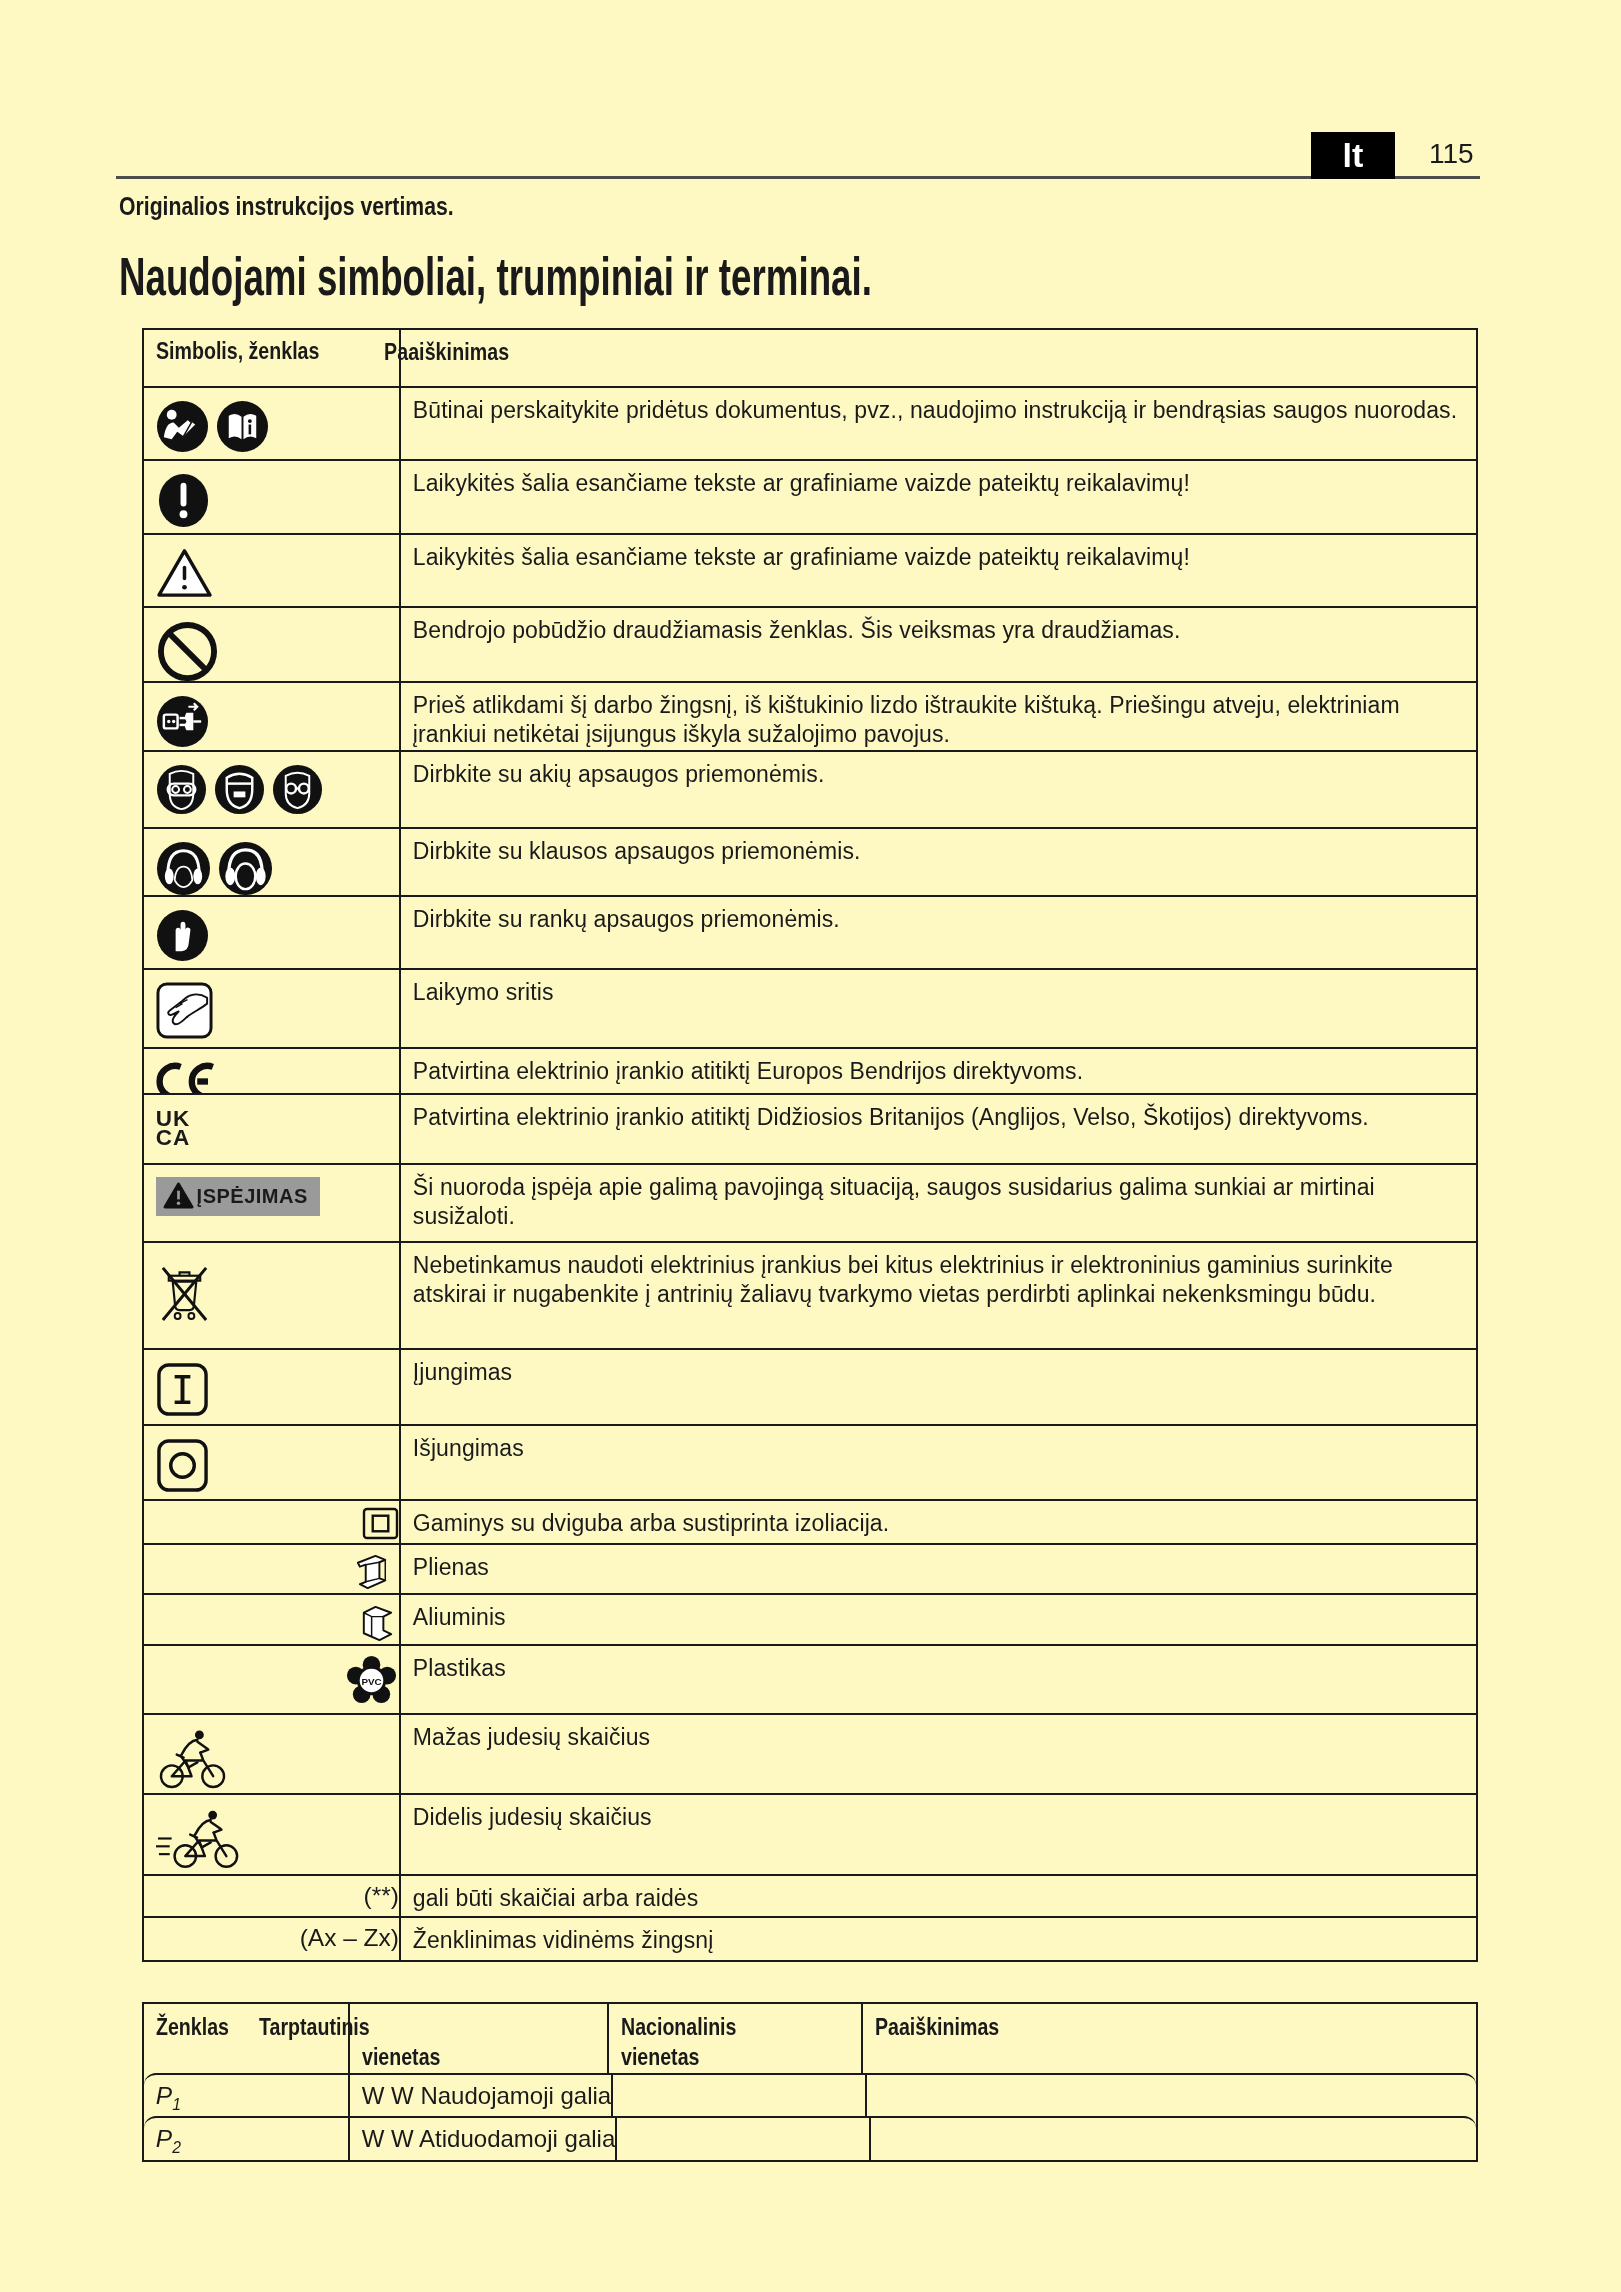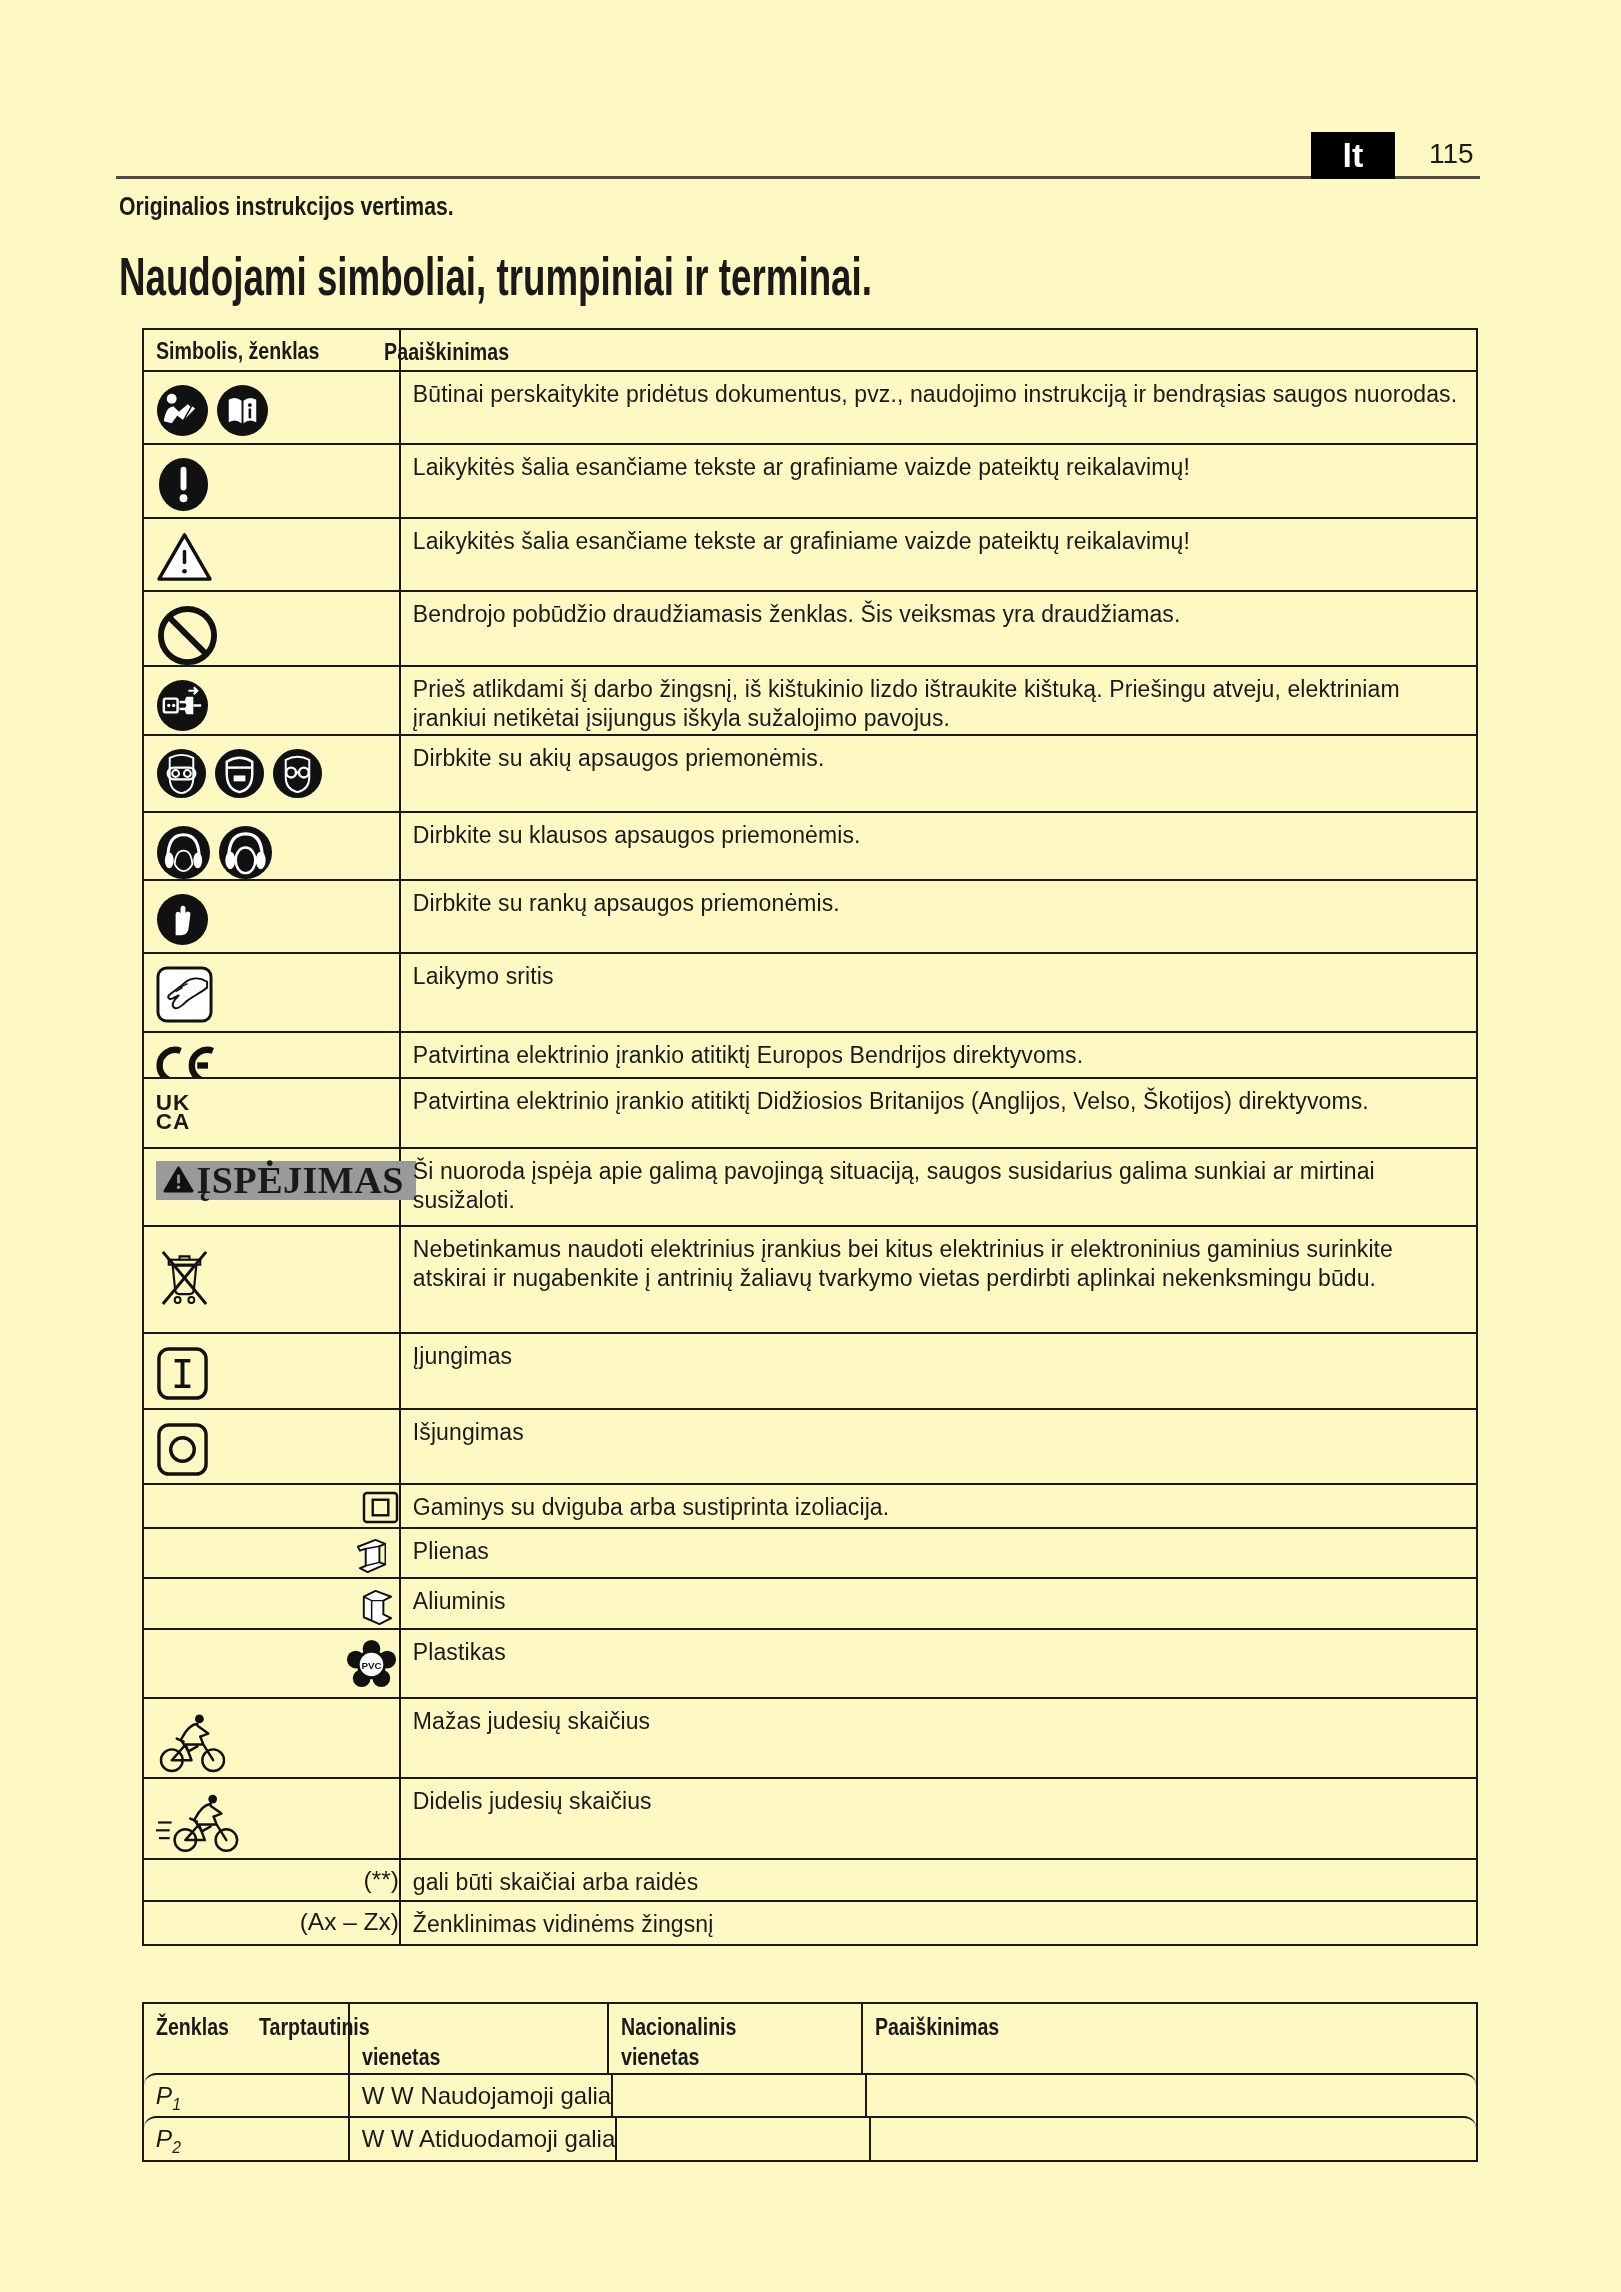--- a/index.html
+++ b/index.html
@@ -14,33 +14,33 @@
 
   .cond  { display:inline-block; transform:scaleX(.8);  transform-origin:0 50%; white-space:nowrap; }
   .condT { display:inline-block; transform:scaleX(.68); transform-origin:0 50%; white-space:nowrap; }
 
   .subtitle { position:absolute; left:119px; top:191px; font-size:26.5px; font-weight:bold; }
   .title    { position:absolute; left:119px; top:245px; font-size:54px; font-weight:bold; margin:0; }
 
   
   .t1 { position:absolute; left:142px; top:328px; width:1336px; box-sizing:border-box;
         border:2.9px solid #1a1a1a; }
-  .t1 .thead { display:flex; height:40px; box-sizing:border-box; overflow:visible; }
+  .t1 .thead { display:flex; height:56px; box-sizing:border-box; overflow:visible; }
   .t1 .trow  { display:flex; border-top:2px solid #1a1a1a; box-sizing:border-box; overflow:hidden; }
   .c1 { flex:0 0 257px; width:257px; border-right:2px solid #1a1a1a; box-sizing:border-box;
         padding:11.8px 0 0 11.8px; display:flex; gap:6.9px; align-items:flex-start; overflow:visible; }
   .c2 { flex:1; padding:7.8px 17.6px 0 11.8px; font-size:23px; line-height:29px; letter-spacing:0.1px; }
   .thead .c1 { font-weight:bold; font-size:24.5px; padding-top:6.9px; }
   .thead .c2 { font-weight:bold; font-size:24.5px; padding-top:6.9px; }
   .paa { margin-left:-29px; }
   .symtxt { font-size:24.5px; padding-top:0; white-space:nowrap; }
   .c1.small { padding-top:5.9px;justify-content:flex-end; }
   .warnlabel { background:#9a9a9a; height:39px; margin-top:6.9px; display:flex; align-items:center;
                padding:0 11.8px 0 6.9px; gap:2.9px; }
-  .warnlabel span { font-size:38px; font-weight:bold; letter-spacing:0.5px;font-family:Liberation Serif, serif; }
+  .warnlabel span { font-size:20px; font-weight:bold; letter-spacing:0.5px; }
   .ukca { font-weight:bold; font-size:22.5px; line-height:19.6px; letter-spacing:1px; padding-top:2px; }
   svg { display:block; }
 
   
   .t2 { position:absolute; left:142px; top:2002px; width:1336px; box-sizing:border-box;
         border:2.9px solid #1a1a1a; }
   .t2 .thead { display:flex; height:69px; box-sizing:border-box; }
   .t2 .trow  { display:flex; border-top:2px solid #1a1a1a; box-sizing:border-box;border-radius:12px; }
   .u1 { flex:0 0 206px; } .u2 { flex:0 0 259px; } .u3 { flex:0 0 254px; } .u4 { flex:1; }
   .ucell { border-right:2px solid #1a1a1a; box-sizing:border-box; padding:7.8px 0 0 11.8px; overflow:visible; }

